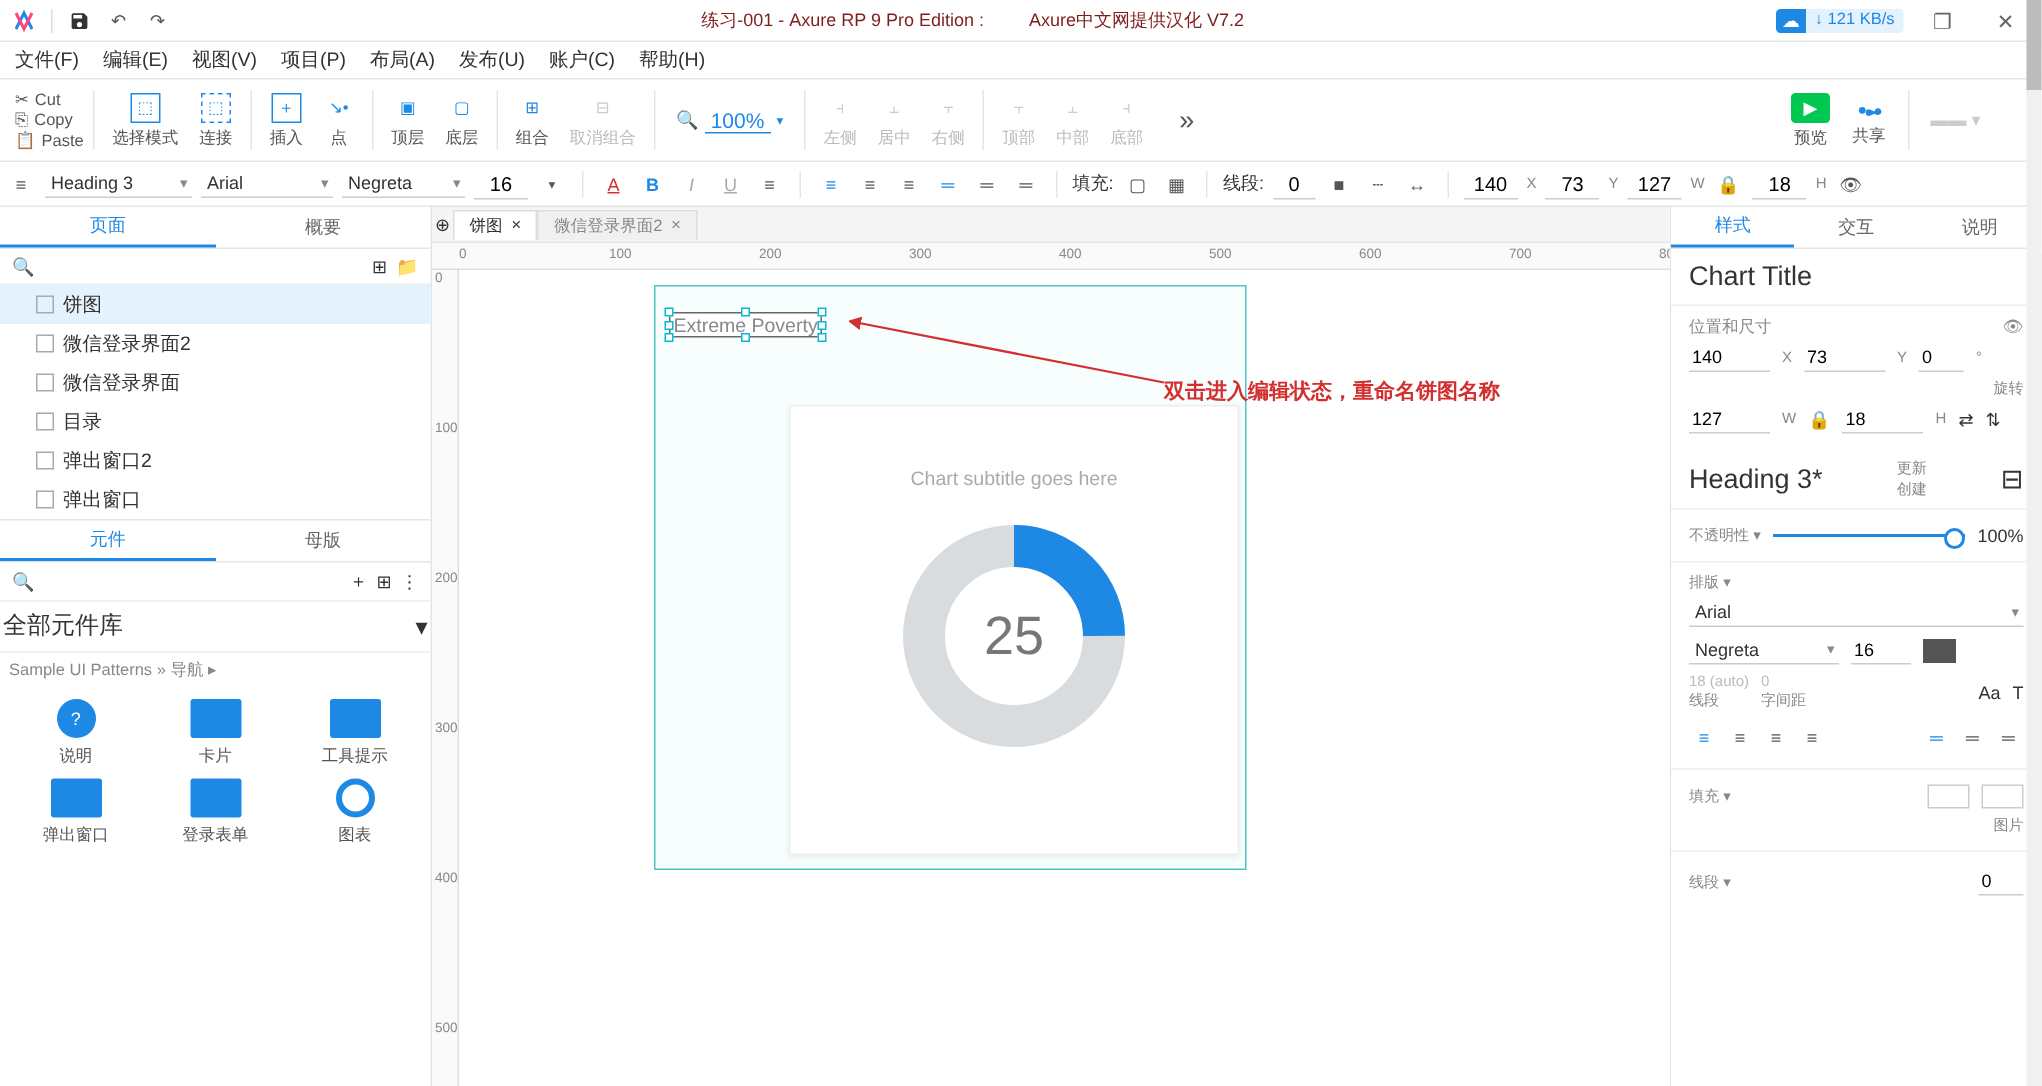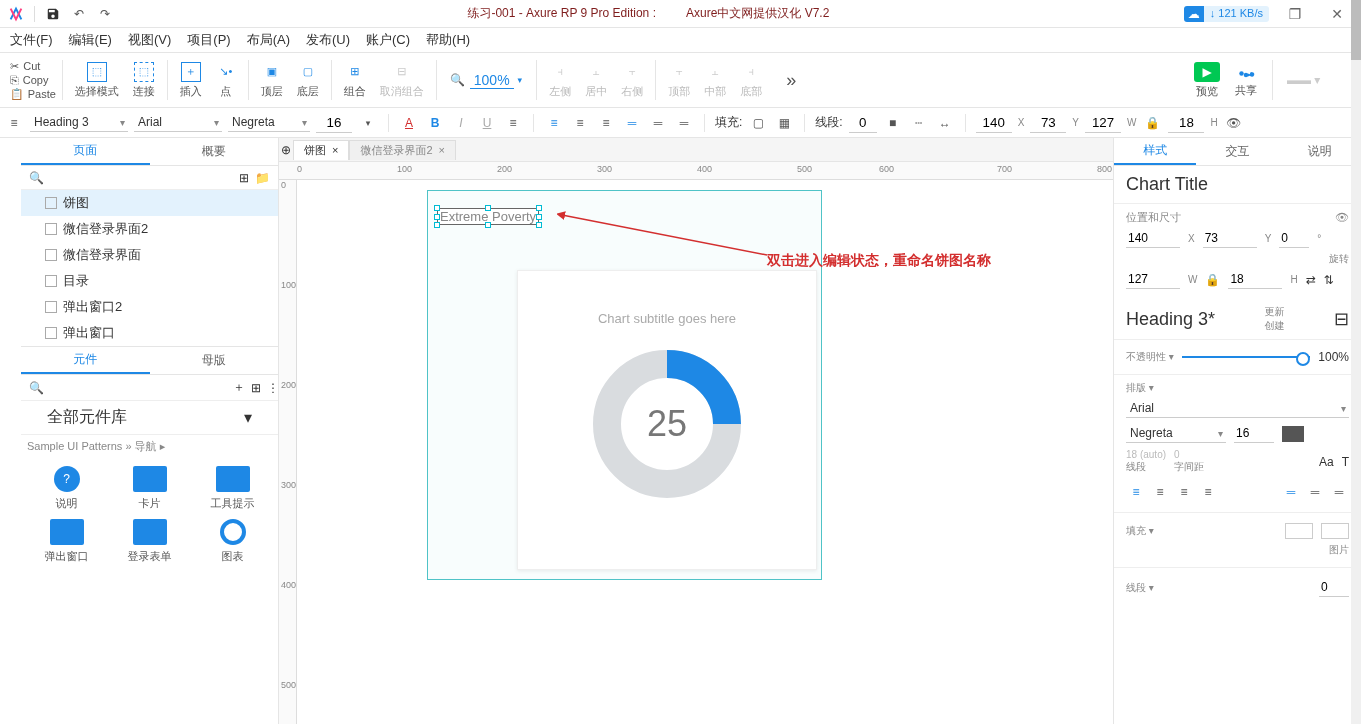--- a/index.html
+++ b/index.html
@@ -29,32 +29,32 @@
 .toolbar-right { margin-left: auto; display: flex; align-items: center; gap: 14px; padding-right: 10px; }
 .preview-btn { width: 26px; height: 20px; background: #00c853; border-radius: 3px; display: flex; align-items: center; justify-content: center; color: #fff; }
 .share-btn { width: 24px; height: 18px; color: #1e88e5; }
 .formatbar { height: 30px; display: flex; align-items: center; border-bottom: 1px solid #e5e5e5; padding: 0 4px; gap: 6px; font-size: 12px; }
 .fb-select { border: none; border-bottom: 1px solid #ccc; padding: 2px 16px 2px 4px; background: #fff; position: relative; cursor: pointer; display: flex; align-items: center; }
 .fb-select::after { content: "▾"; position: absolute; right: 3px; color: #888; font-size: 10px; }
 .fb-num { width: 36px; border: none; border-bottom: 1px solid #ccc; padding: 2px; text-align: center; }
 .fb-icon { width: 20px; height: 20px; display: flex; align-items: center; justify-content: center; cursor: pointer; color: #555; }
 .fb-sep { width: 1px; height: 18px; background: #e5e5e5; margin: 0 4px; }
 .main { display: flex; height: calc(724px - 28px - 24px - 56px - 30px); }
-.left-panel { width: 258px; display: flex; flex-direction: column; border-right: 1px solid #e5e5e5; margin-left: 21px; }
+.left-panel { width: 288px; display: flex; flex-direction: column; border-right: 1px solid #e5e5e5; }
 .panel-tabs { display: flex; height: 28px; border-bottom: 1px solid #e5e5e5; }
 .panel-tab { flex: 1; display: flex; align-items: center; justify-content: center; cursor: pointer; color: #666; }
 .panel-tab.active { color: #1e88e5; border-bottom: 2px solid #1e88e5; }
 .panel-tools { display: flex; align-items: center; padding: 4px 8px; gap: 6px; border-bottom: 1px solid #eee; }
 .panel-tools input { flex: 1; border: none; outline: none; }
 .page-list { flex: 0 0 auto; }
 .page-item { display: flex; align-items: center; gap: 6px; padding: 4px 8px 4px 24px; cursor: pointer; font-size: 13px; }
 .page-item.active { background: #e3f2fd; }
 .page-icon { width: 12px; height: 12px; border: 1px solid #aaa; }
 .lib-section { border-top: 1px solid #e5e5e5; }
-.lib-select { padding: 6px 26px; font-size: 16px; display: flex; justify-content: space-between; align-items: center; cursor: pointer; border-bottom: 1px solid #eee; }
+.lib-select { padding: 6px 2px; font-size: 16px; display: flex; justify-content: space-between; align-items: center; cursor: pointer; border-bottom: 1px solid #eee; }
 .lib-crumb { padding: 4px 6px; font-size: 11px; color: #888; }
 .lib-grid { display: grid; grid-template-columns: repeat(3, 1fr); gap: 8px; padding: 8px; }
 .lib-item { display: flex; flex-direction: column; align-items: center; gap: 4px; cursor: pointer; }
 .lib-item .shape { width: 34px; height: 26px; background: #1e88e5; border-radius: 2px; }
 .lib-item .shape.circle { border-radius: 50%; background: none; border: 4px solid #1e88e5; width: 26px; height: 26px; }
 .lib-item .lbl { font-size: 11px; color: #555; }
 .canvas-area { flex: 1; position: relative; background: #fff; overflow: hidden; }
 .tabs-row { height: 24px; display: flex; align-items: center; border-bottom: 1px solid #e5e5e5; background: #f5f5f5; }
 .doc-tab { padding: 2px 10px; background: #fff; border: 1px solid #ddd; border-bottom: none; font-size: 11px; display: flex; align-items: center; gap: 6px; cursor: pointer; }
 .doc-tab:not(.active) { background: #f0f0f0; color: #888; }
@@ -379,21 +379,21 @@
           <span>×</span>
         </div>
     </div>
     <div class="ruler-h">
       <span style="left:18px">0</span>
         <span style="left:118px">100</span>
         <span style="left:218px">200</span>
         <span style="left:318px">300</span>
         <span style="left:418px">400</span>
         <span style="left:518px">500</span>
-        <span style="left:600px">600</span>
+        <span style="left:618px">600</span>
         <span style="left:718px">700</span>
         <span style="left:818px">800</span>
     </div>
     <div class="ruler-v">
       <span style="top:0">0</span>
         <span style="top:100px">100</span>
         <span style="top:200px">200</span>
         <span style="top:300px">300</span>
         <span style="top:400px">400</span>
         <span style="top:500px">500</span>

